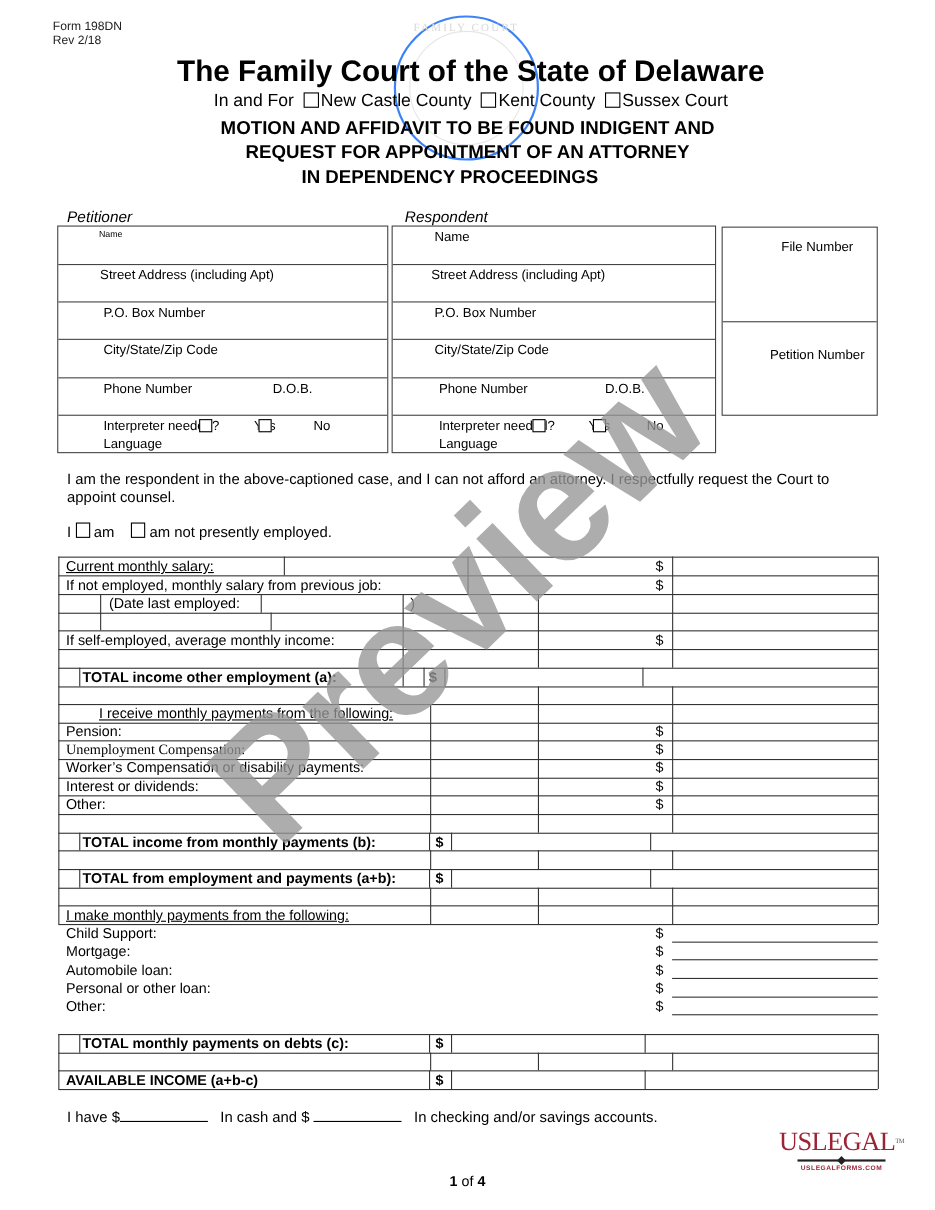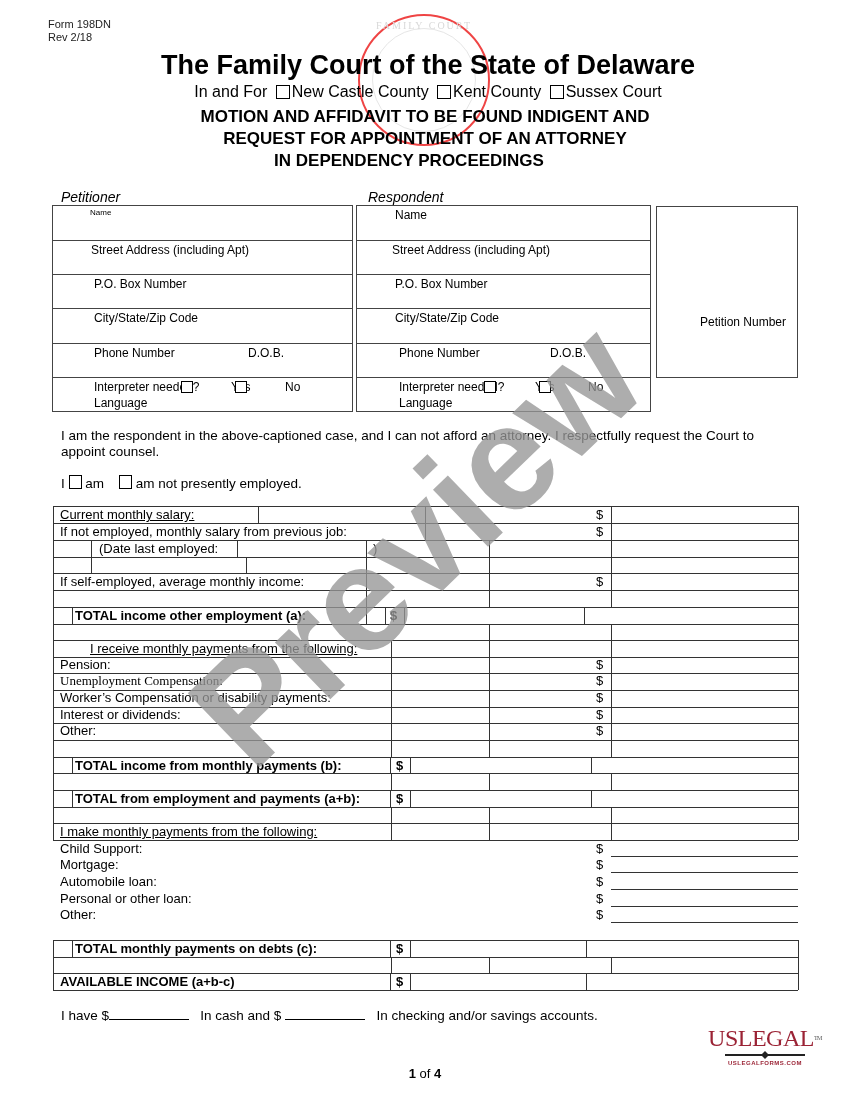--- a/index.html
+++ b/index.html
@@ -1,21 +1,21 @@
 <!DOCTYPE html>
 <html><head>
 <meta charset="utf-8">
 <style>
   html, body { margin: 0; padding: 0; background: #ffffff; }
   body { width: 850px; height: 1100px; position: relative; overflow: hidden;
          font-family: "Liberation Sans", sans-serif; color: #000; }
   .abs { position: absolute; }
   .form-id { left: 48px; top: 18px; font-size: 11px; line-height: 13px; color: #222; }
   .seal { left: 358px; top: 14px; width: 132px; height: 132px; border-radius: 50%;
-          border: 2px solid #ef4444; box-sizing: border-box; }
+          border: 2px solid #3b82f6; box-sizing: border-box; }
   .seal-inner { position: absolute; left: 12px; top: 12px; right: 12px; bottom: 12px;
                 border-radius: 50%; border: 1px solid #e6e6e6; }
   .seal-text { position: absolute; top: 4px; left: 0; right: 0; text-align: center;
                font-family: "Liberation Serif", serif; font-size: 10px; color: #d8d8d8; letter-spacing: 2px; }
   .title { left: 0; width: 856px; top: 50px; text-align: center; font-weight: bold; font-size: 27px; }
   .county-line { left: 0; width: 856px; top: 83px; text-align: center; font-size: 16px; }
   .cb { display: inline-block; width: 12px; height: 12px; border: 1px solid #000;
         vertical-align: -1px; box-sizing: border-box; background: #fff; }
   .county-line .cb { width: 14px; height: 14px; vertical-align: -2px; margin: 0 2px 0 4px; }
   .heading { left: 0; width: 850px; text-align: center; font-weight: bold; font-size: 17px; line-height: 22px; }
@@ -124,20 +124,23 @@
     <span class="cell-label" style="left:10px; top:2px;">Interpreter needed?</span>
     <span class="cb abs" style="left:127px; top:3px;"></span>
     <span class="cell-label" style="left:146px; top:2px;">Yes</span>
     <span class="cb abs" style="left:182px; top:3px;"></span>
     <span class="cell-label" style="left:199px; top:2px;">No</span>
     <span class="cell-label" style="left:10px; top:18px;">Language</span>
   </div>
 </div>
 
 <div class="abs box" style="left:656px; top:206px; width:142px; height:172px;">
+  <div class="cell" style="left:0; top:0; width:100%; height:86px;">
+    <div class="cell-label" style="left:0; right:0; top:10px; text-align:center;">File Number</div>
+  </div>
   <div style="position:absolute; left:0; top:86px; width:100%; height:84px;">
     <div class="cell-label" style="left:0; right:0; top:22px; text-align:center;">Petition Number</div>
   </div>
 </div>
 
 <div class="abs para" style="left:61px; top:428px; width:740px;">I am the respondent in the above-captioned case, and I can not afford an attorney.  I respectfully request the Court to appoint counsel.</div>
 <div class="abs para" style="left:61px; top:475px;">
   <span>I</span>
   <span class="cb" style="width:13px;height:14px;"></span>
   <span>am</span>

